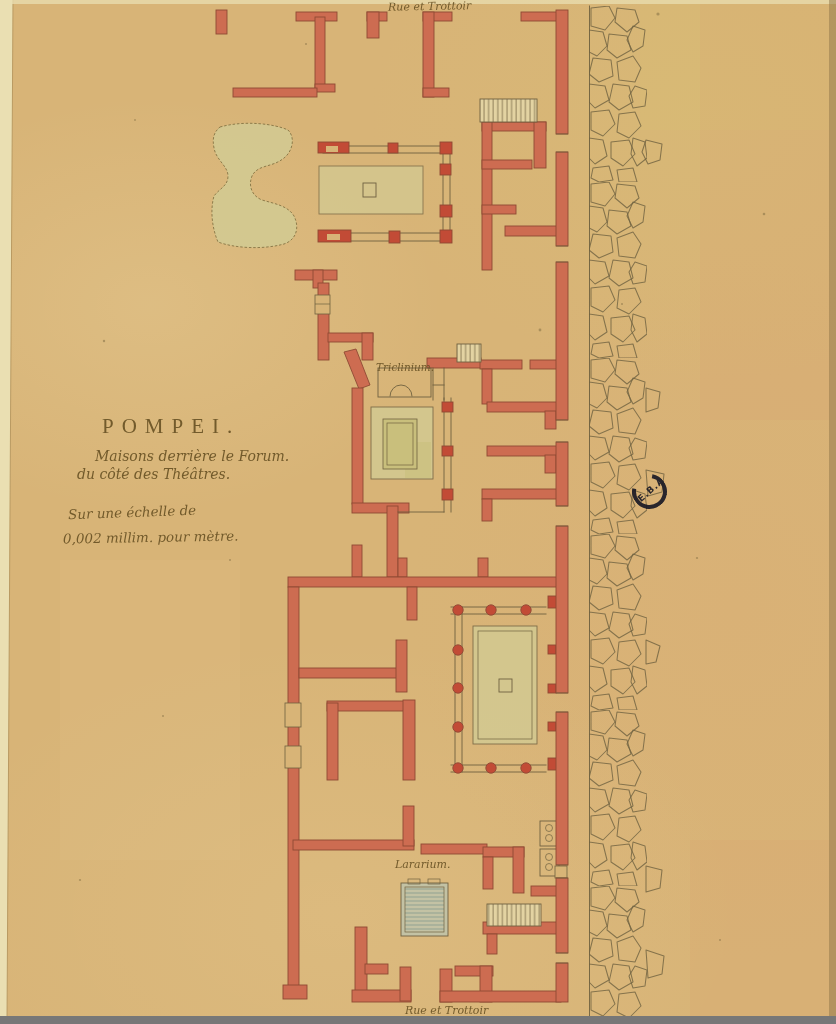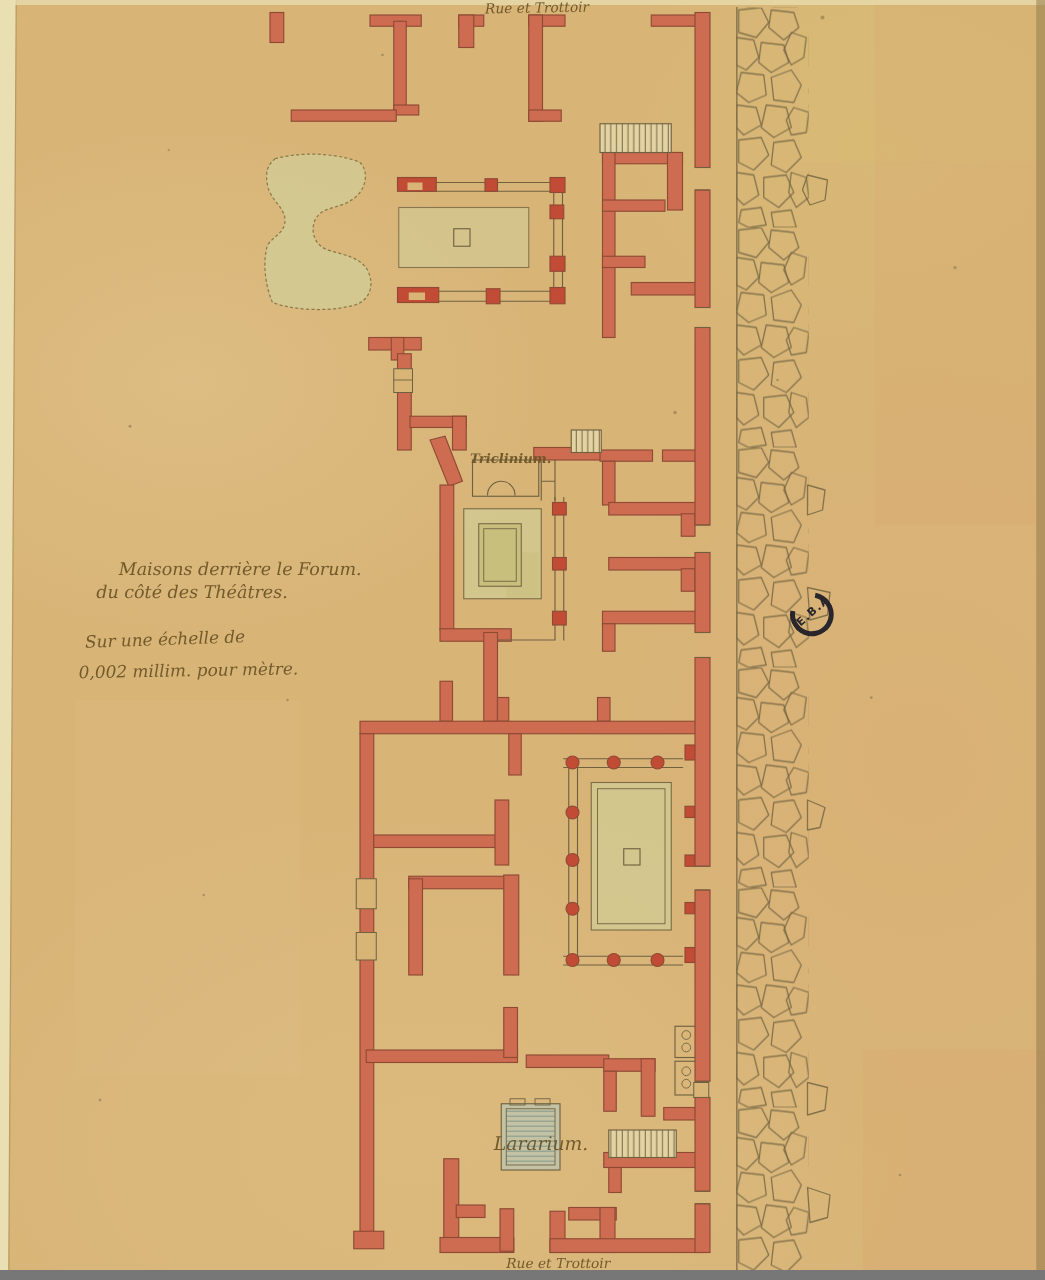--- a/index.html
+++ b/index.html
@@ -304,27 +304,28 @@
     <polygon points="0,0 13,0 7,1024 0,1024" fill="var(--paper-edge)"></polygon>
     <line x1="13" y1="0" x2="7" y2="1024" stroke="#b99a62" stroke-width="1"></line>
     <rect x="0" y="0" width="836" height="4" fill="var(--paper-edge)" opacity="0.75"></rect>
     <polygon points="0,1016 836,1021 836,1024 0,1024" fill="var(--paper-edge)" opacity="0.9"></polygon>
     <rect x="829" y="0" width="7" height="1024" fill="#8d7347" opacity="0.5"></rect>
   </g>
 </svg>
 
 <div class="hw" style="left:388px;top:0px;font-size:11px;transform:rotate(-1deg);">Rue et Trottoir</div>
 
+<div class="hw hw-title" style="left:102px;top:414px;">POMPEI.</div>
 <div class="hw" style="left:75px;top:448px;font-size:14px;margin-left:20px;">Maisons derrière le Forum.</div>
 <div class="hw" style="left:77px;top:466px;font-size:14px;">du côté des Théâtres.</div>
 <div class="hw" style="left:68px;top:504px;font-size:13.5px;transform:rotate(-2deg);">Sur une échelle de</div>
 <div class="hw" style="left:63px;top:529px;font-size:13.5px;transform:rotate(-1deg);">0,002 millim. pour mètre.</div>
 
-<div class="hw" style="left:376px;top:361px;font-size:10.5px;font-weight:bold;">Triclinium.</div>
-<div class="hw" style="left:395px;top:906px;font-size:15px;">Lararium.</div>
+<div class="hw" style="left:376px;top:361px;font-size:10.5px;">Triclinium.</div>
+<div class="hw" style="left:395px;top:858px;font-size:11px;">Lararium.</div>
 
 <div class="hw" style="left:405px;top:1004px;font-size:11px;">Rue et Trottoir</div>
 
 <div class="stamp">
   <span>E.B.A</span>
 </div>
 
 </div>
 
 </body></html>

